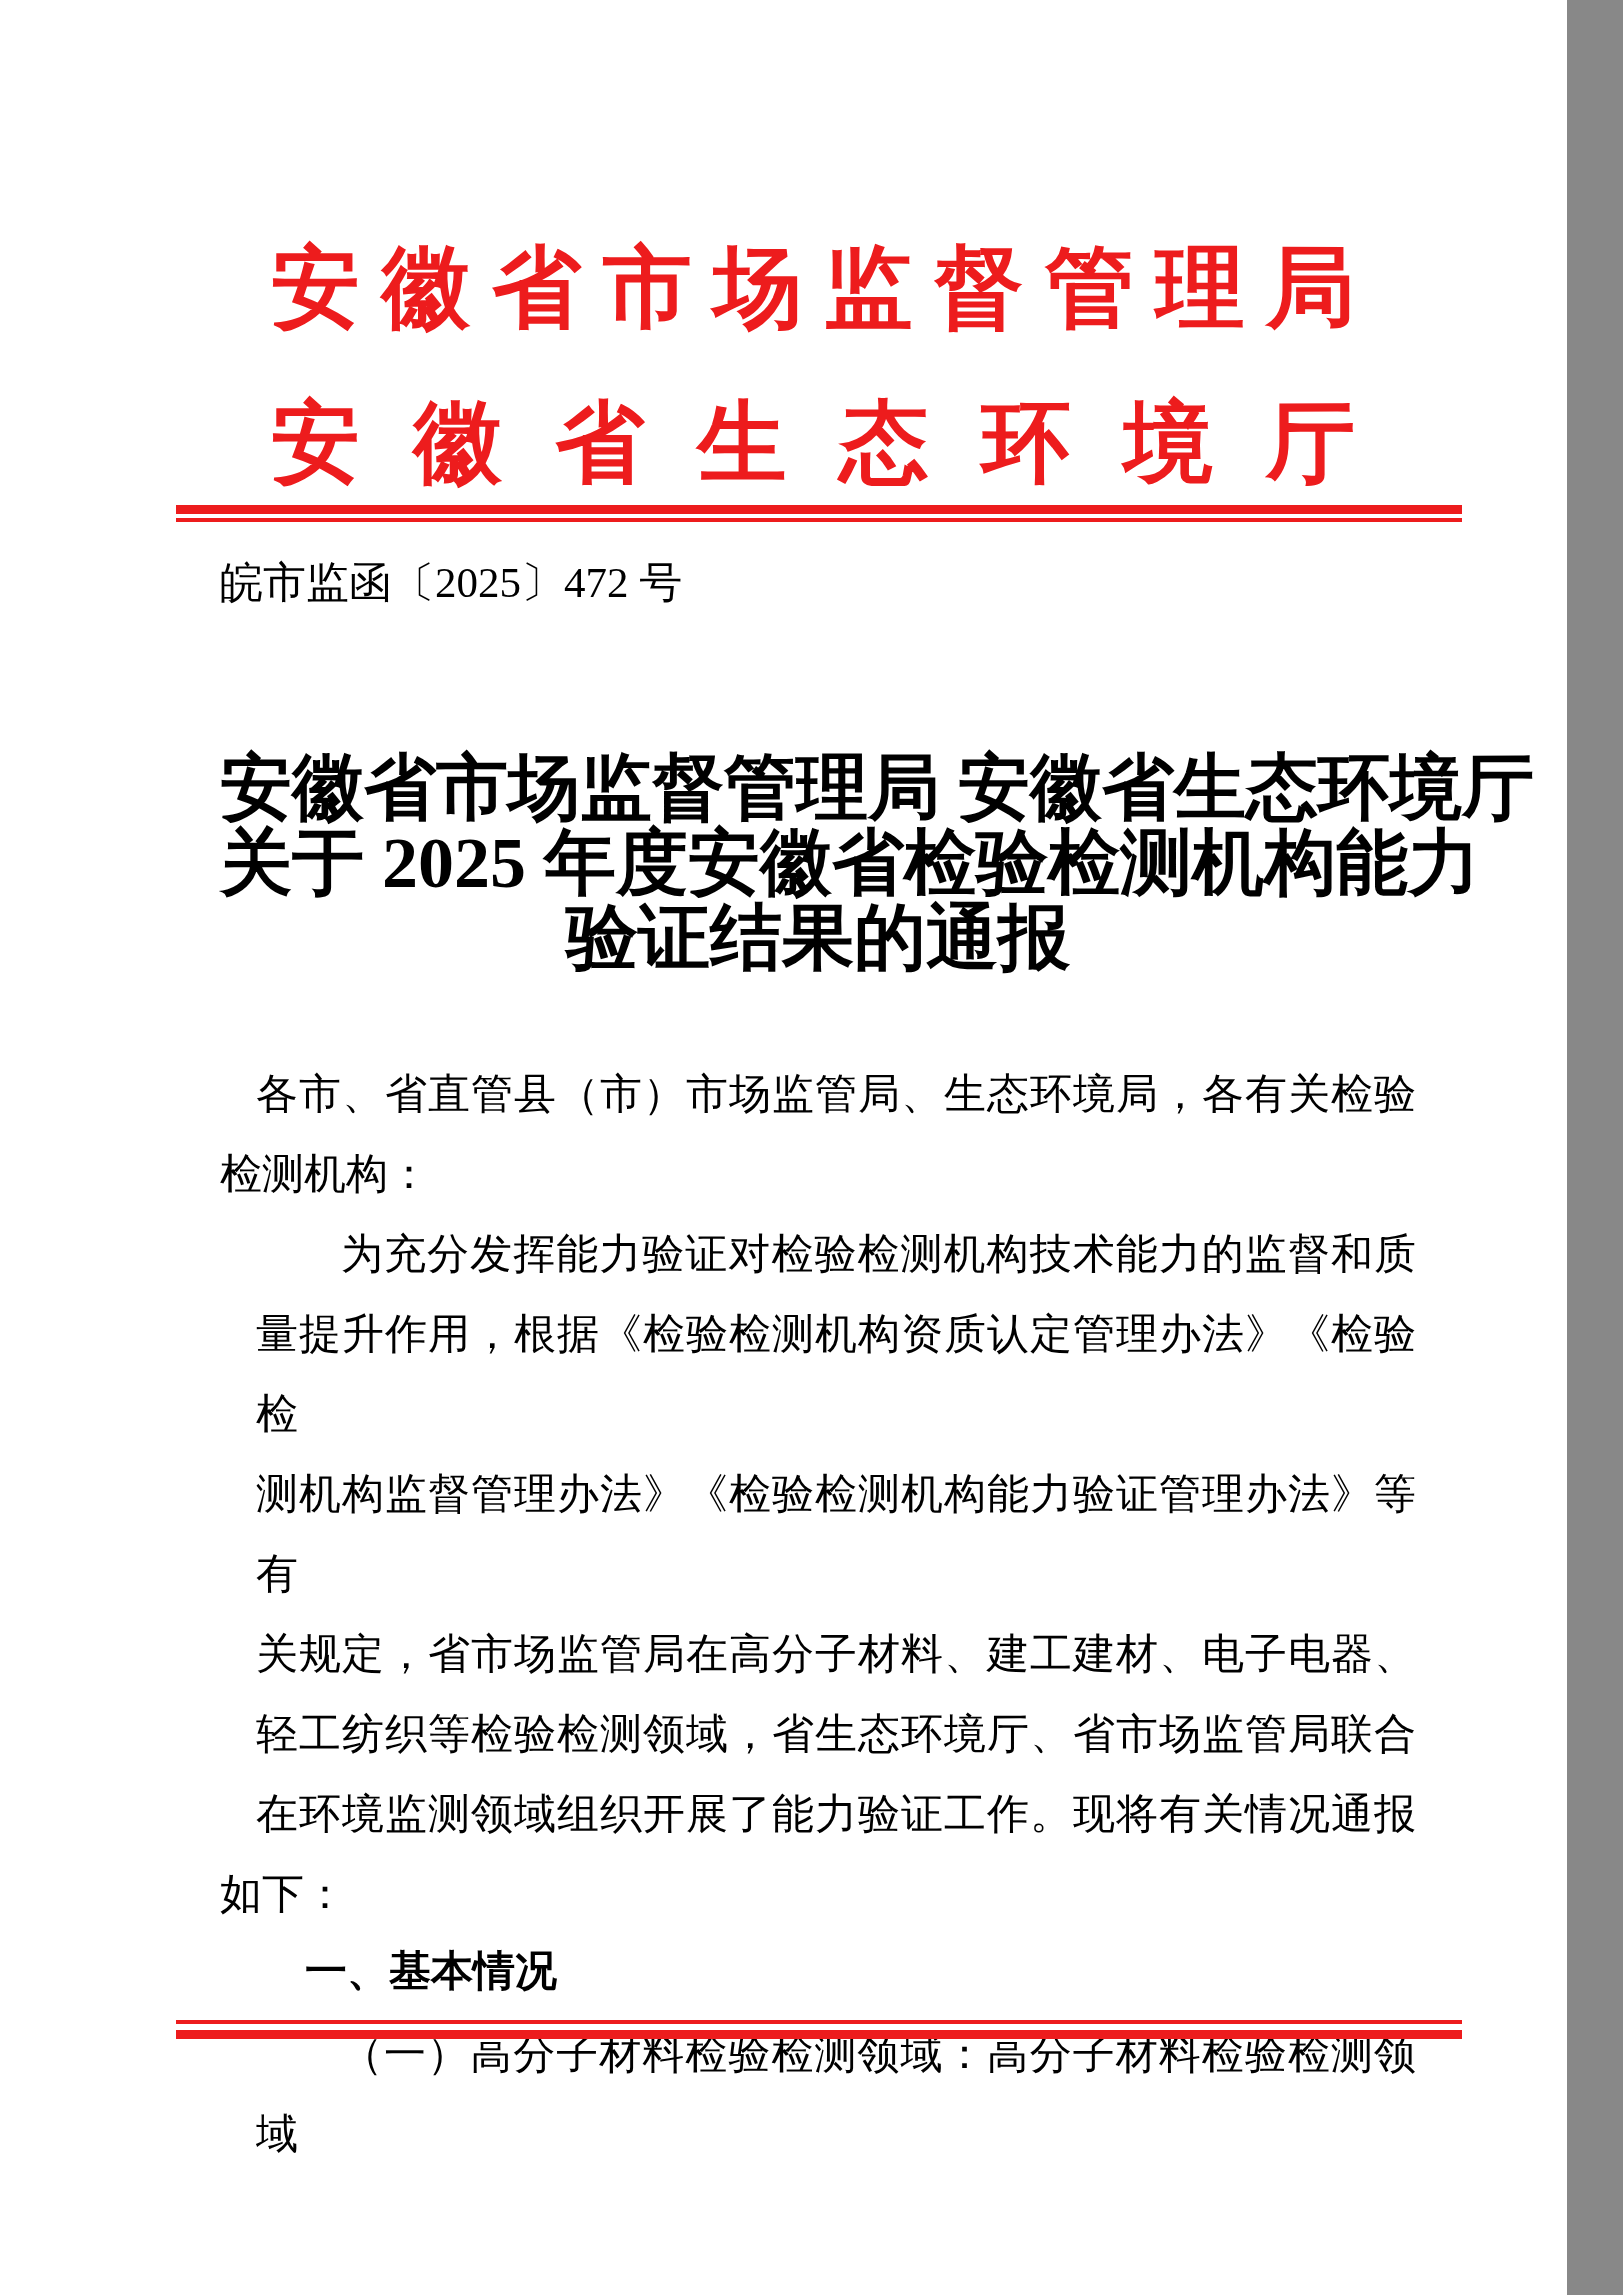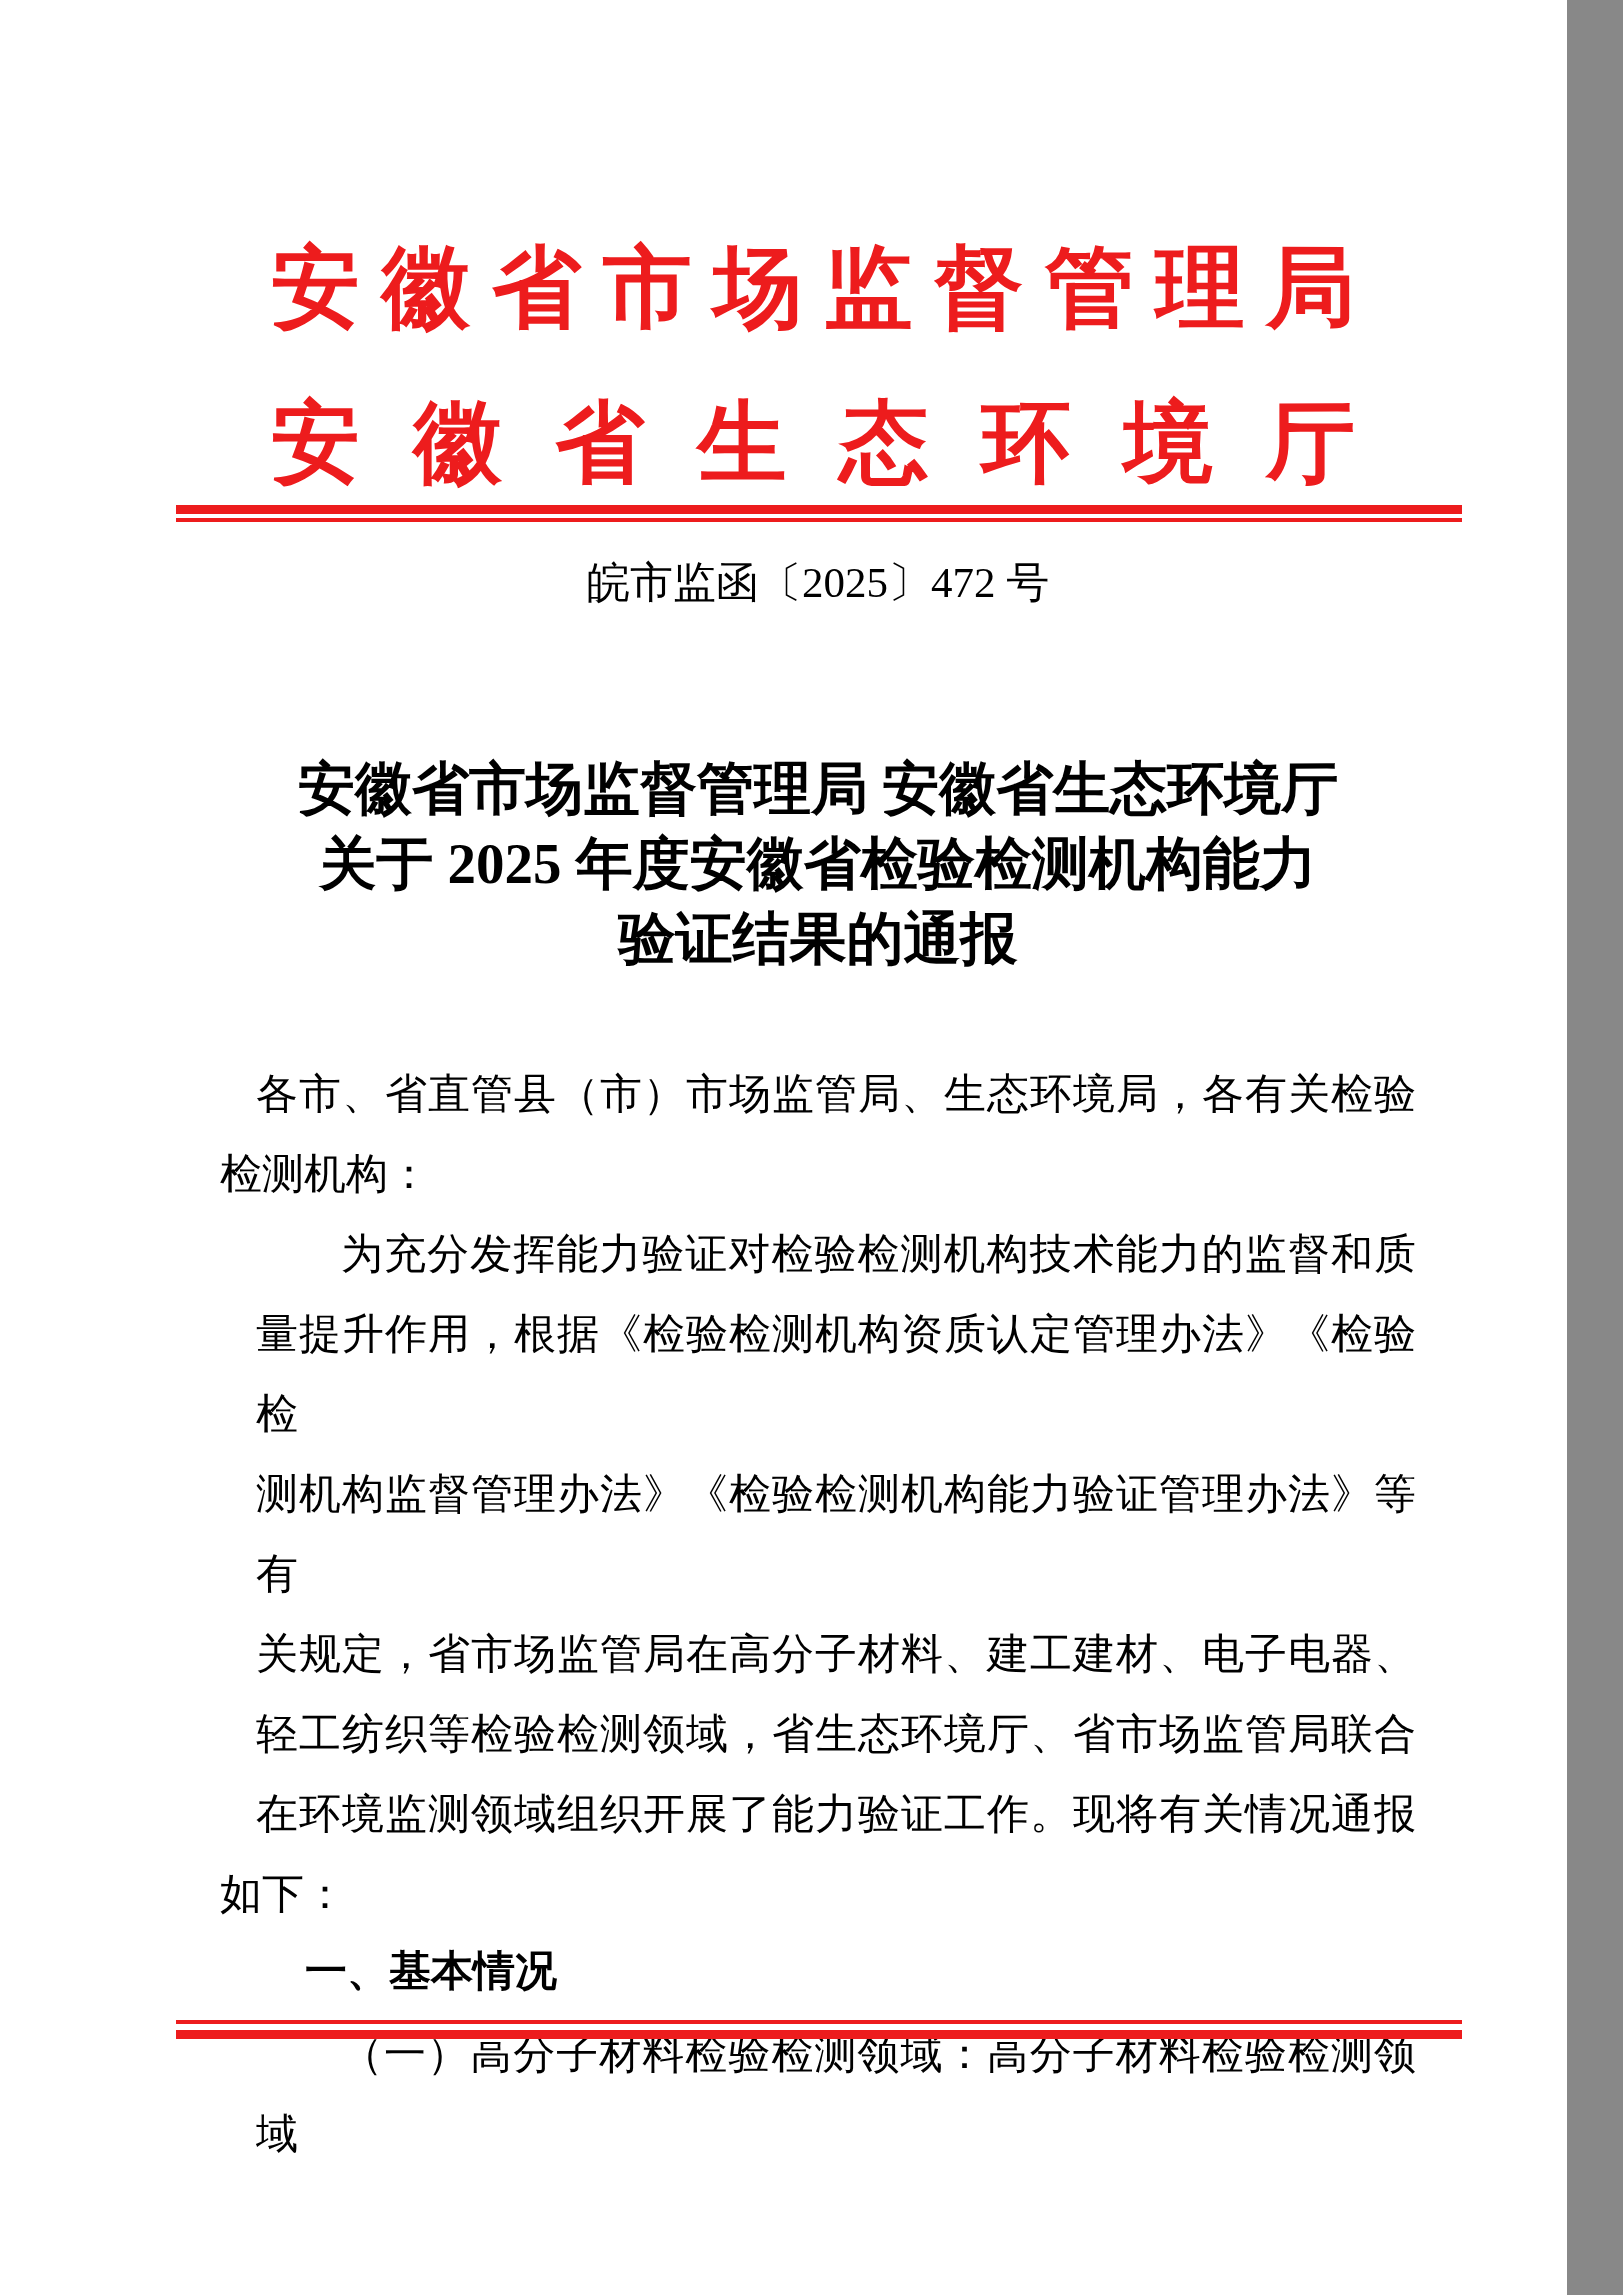--- a/index.html
+++ b/index.html
@@ -29,28 +29,28 @@
   
   .rule{position:absolute;left:176px;width:1286px;background:var(--red);}
   .rule-top-thick{top:505px;height:9.2px;}
   .rule-top-thin{top:518px;height:4.1px;}
   .rule-bottom-thin{top:2020px;height:4.1px;}
   .rule-bottom-thick{top:2030px;height:9.2px;}
   
   .doc-no{
     position:absolute;left:220px;top:555px;width:1196px;
     font-size:43px;line-height:56px;
-    text-align:center;
+    text-align:left;
     white-space:nowrap;
     font-family:Liberation Serif, serif;
   }
   
   .title{
     position:absolute;left:220px;top:751px;width:1196px;
-    font-size:57px;line-height:75px;
+    font-size:72px;line-height:75px;
     font-weight:700;
     text-align:center;
   }
   .title div{white-space:nowrap;}
   
   .body-block{
     position:absolute;left:220px;top:1054px;width:1196px;
     font-size:42px;line-height:80px;
   }
   .line{min-height:80px;}

